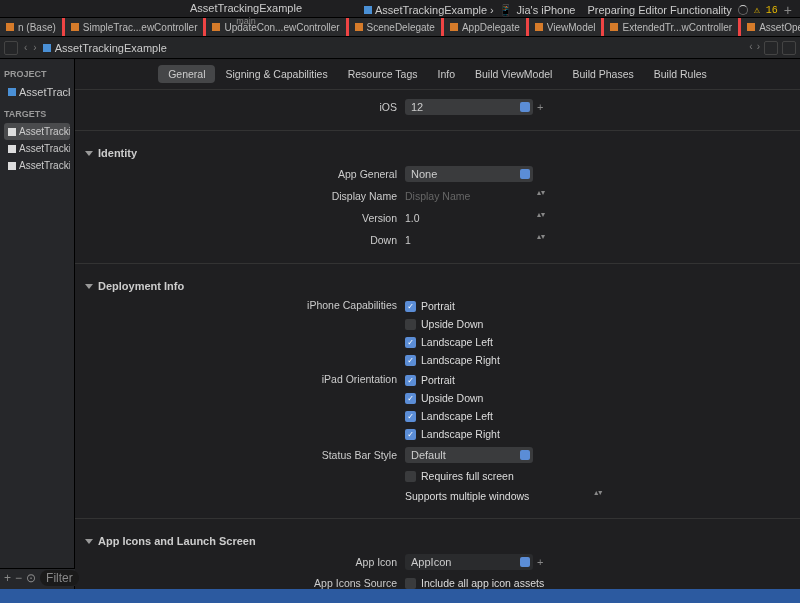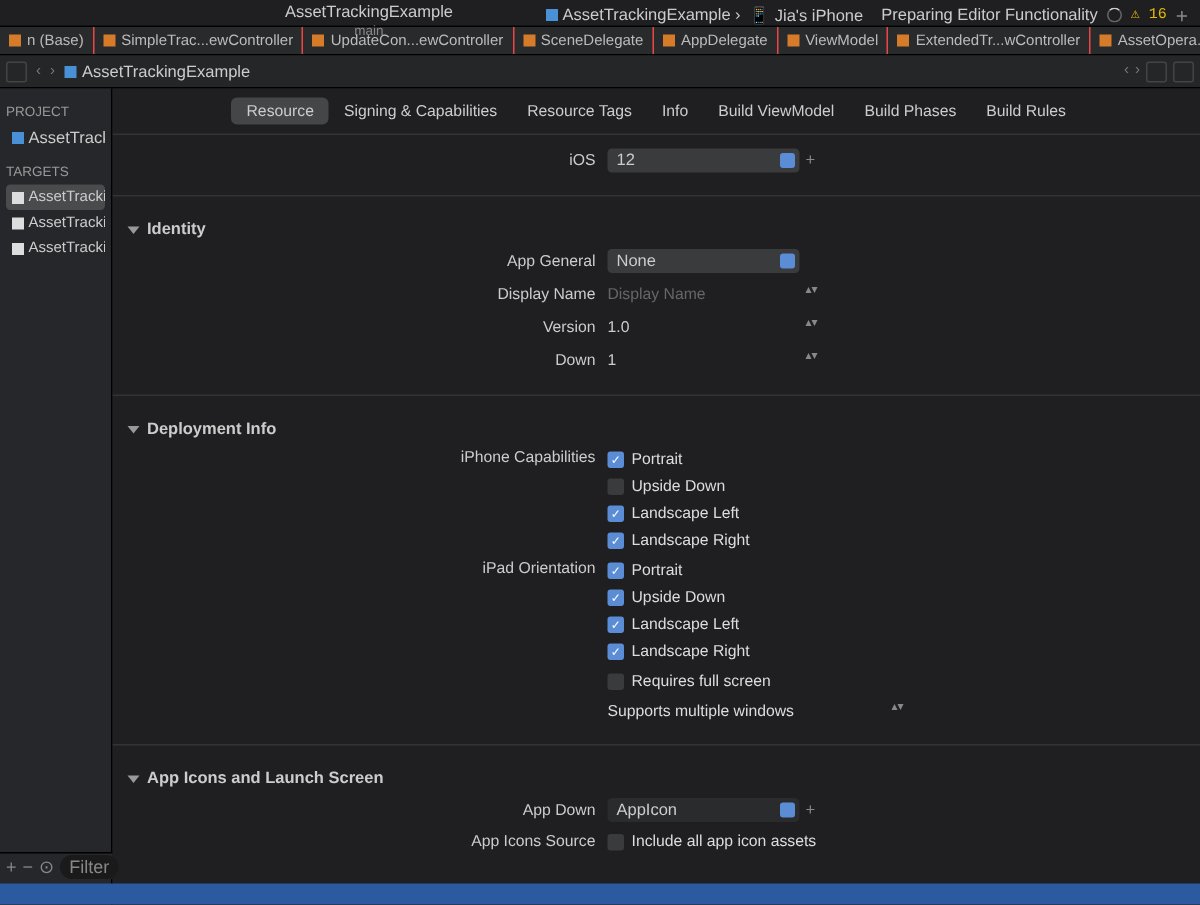--- a/index.html
+++ b/index.html
@@ -4,32 +4,32 @@
 <style>
 *{margin:0;padding:0;box-sizing:border-box;font-family:-apple-system,BlinkMacSystemFont,"SF Pro",sans-serif;font-size:11px;color:#ccc;}
 body{background:#1f1f21;width:800px;height:603px;overflow:hidden;}
 .titlebar{height:17px;display:flex;align-items:flex-start;padding:2px 8px;justify-content:space-between;}
 .titlebar .center{flex:1;text-align:center;font-size:11px;color:#ddd;}
 .titlebar .sub{font-size:9px;color:#888;}
 .titlebar .right{display:flex;align-items:center;gap:6px;}
 .spinner{width:10px;height:10px;border:1.5px solid #666;border-top-color:#ccc;border-radius:50%;}
 .warn{color:#e6b800;font-size:10px;font-family:Liberation Mono, monospace;}
 .tabbar{height:20px;display:flex;background:#292a2c;border-top:1px solid #000;border-bottom:1px solid #000;overflow:hidden;}
-.tab{display:flex;align-items:center;gap:4px;padding:0 6px;border-right:1px solid #ef4444;font-size:10px;color:#bbb;white-space:nowrap;cursor:pointer;}
+.tab{display:flex;align-items:center;gap:4px;padding:0 6px;border-right:3px solid #ef4444;font-size:10px;color:#bbb;white-space:nowrap;cursor:pointer;}
 .icon-sq{width:8px;height:8px;display:inline-block;}
 .orange{background:#d67b2a;}
 .blue{background:#4a90d6;}
 .toolbar2{height:22px;display:flex;align-items:center;background:#252628;border-bottom:1px solid #000;padding:0 4px;gap:6px;}
 .tb-btn{width:14px;height:14px;border:1px solid #444;border-radius:2px;}
 .chev{color:#777;font-size:10px;}
 .breadcrumb{display:flex;align-items:center;gap:4px;font-size:10px;color:#ccc;}
 .toolbar2 .right{margin-left:auto;display:flex;gap:4px;}
 .main{display:flex;height:546px;}
 .nav{width:75px;background:#26272a;border-right:1px solid #000;padding:6px 4px;}
-.nav-title{font-size:9px;color:#999;font-weight:400;margin:4px 0;}
+.nav-title{font-size:9px;color:#999;font-weight:700;margin:4px 0;}
 .nav-item{font-size:10px;padding:3px 4px;border-radius:3px;color:#ccc;white-space:nowrap;overflow:hidden;text-overflow:ellipsis;display:flex;align-items:center;gap:3px;}
 .nav-item.sel{background:#4a4b4d;}
 .nav-ico{width:8px;height:8px;background:#4a90d6;display:inline-block;flex-shrink:0;}
 .content{flex:1;overflow-y:auto;background:#1f1f21;}
 .subtabs{display:flex;justify-content:center;gap:0;padding:6px 0;border-bottom:1px solid #333;}
 .subtab{padding:3px 10px;font-size:10.5px;color:#ccc;cursor:pointer;}
 .subtab.active{background:#454648;border-radius:4px;}
 .section{padding:6px 10px;}
 .sec-head{display:flex;align-items:center;gap:5px;font-size:11px;font-weight:600;color:#eee;padding:4px 0;}
 .disc{width:0;height:0;border-left:4px solid transparent;border-right:4px solid transparent;border-top:5px solid #999;}
@@ -108,21 +108,21 @@
     <div class="nav-title" style="margin-top:8px;">TARGETS</div>
     <div id="targets">
         <div class="nav-item sel"><span class="nav-ico" style="background:#ddd;"></span>AssetTrackingEx...</div>
         <div class="nav-item"><span class="nav-ico" style="background:#ddd;"></span>AssetTrackingEx...</div>
         <div class="nav-item"><span class="nav-ico" style="background:#ddd;"></span>AssetTrackingEx...</div>
       </div>
   </div>
 
   <div class="content">
     <div class="subtabs" id="subtabs">
-        <div class="subtab active">Resource</div>
+        <div class="subtab active">General</div>
         <div class="subtab">Signing &amp; Capabilities</div>
         <div class="subtab">Resource Tags</div>
         <div class="subtab">Info</div>
         <div class="subtab">Build ViewModel</div>
         <div class="subtab">Build Phases</div>
         <div class="subtab">Build Rules</div>
       </div>
 
     <div class="section">
       <div class="row">
@@ -211,20 +211,26 @@
               <span class="check ">✓</span>
               <span class="orient">Landscape Left</span>
             </div>
             <div class="opt-row">
               <span class="check ">✓</span>
               <span class="orient">Landscape Right</span>
             </div>
           </div>
         </div>
       <div class="row">
+          <div class="lbl">Status Bar Style</div>
+          <div class="val">
+            <div class="select"><span>Default</span></div>
+          </div>
+        </div>
+      <div class="row">
           <div class="lbl"></div>
           <div class="val">
             <div class="opt-row">
               <span class="check off"></span>
               <span class="orient">Requires full screen</span>
             </div>
           </div>
         </div>
       <div class="row">
           <div class="lbl"></div>
@@ -237,21 +243,21 @@
         </div>
     </div>
     <div class="divider"></div>
 
     <div class="section">
       <div class="sec-head">
           <span class="disc"></span>
           <span>App Icons and Launch Screen</span>
         </div>
       <div class="row">
-          <div class="lbl">App Down</div>
+          <div class="lbl">App Icon</div>
           <div class="val">
             <div class="select" style="background:#2a2b2d;"><span>AppIcon</span></div>
             <span style="color:#888;">+</span>
           </div>
         </div>
       <div class="row">
           <div class="lbl">App Icons Source</div>
           <div class="val">
             <div class="opt-row">
               <span class="check off"></span>

